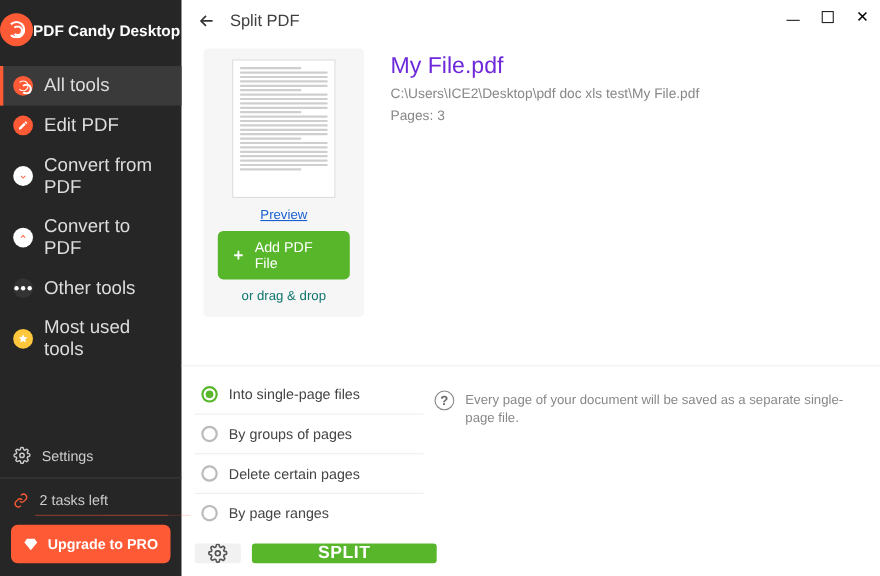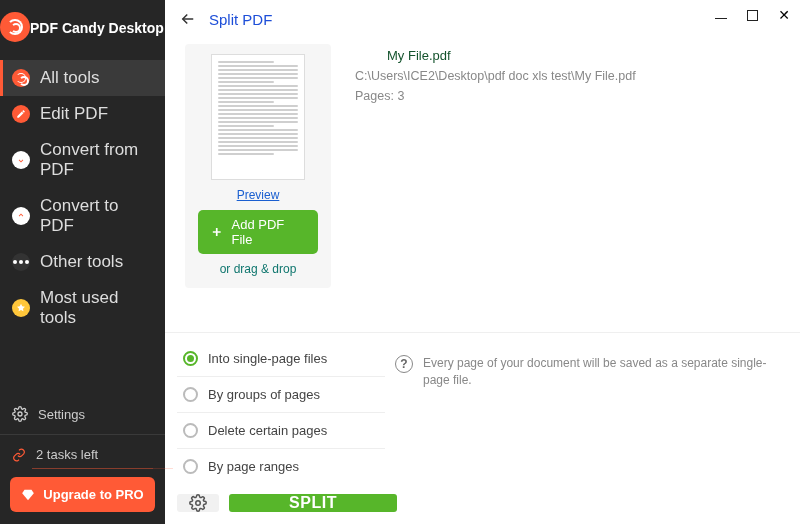--- a/index.html
+++ b/index.html
@@ -30,39 +30,39 @@
   .divider{height:1px;background:#3a3a3a;margin:2px 0;}
   .tasks-row{display:flex;align-items:center;gap:10px;padding:10px 12px;font-size:13px;color:#ccc;}
   .link-icon{width:14px;height:14px;color:#ff5a36;}
   .tasks-underline{height:1px;background:#ff5a36;opacity:.45;margin:-4px 12px 8px 32px;position:relative;}
   .tasks-underline::after{content:"";position:absolute;left:60px;right:-20px;height:1px;background:#ff5a36;opacity:.45;}
   .upgrade-btn{margin:2px 10px 0 10px;background:#ff5a36;color:#fff;border-radius:6px;padding:10px 0;text-align:center;font-size:13px;font-weight:600;display:flex;align-items:center;justify-content:center;gap:8px;cursor:pointer;}
   
   .main { flex:1; height:100%; display:flex; flex-direction:column; position:relative; }
   .titlebar{ display:flex; align-items:center; padding: 10px 14px; gap:12px;}
   .back-arrow{cursor:pointer;width:18px;height:18px;}
-  .title-text{font-size:15px;color:#1d4ed8;}
+  .title-text{font-size:15px;color:#404040;}
   .win-controls{position:absolute;top:8px;right:10px;display:flex;gap:20px;align-items:center;}
   .win-controls span{cursor:pointer;font-size:14px;line-height:1;}
   .win-min{display:inline-block;width:12px;height:12px;position:relative;}
   .win-min::after{content:"";position:absolute;bottom:2px;left:0;right:0;height:1.5px;background:#222;}
   .win-max{display:inline-block;width:11px;height:11px;border:1.5px solid #222;}
   .win-close{font-size:18px;font-weight:300;}
   
   .content-top{display:flex;padding: 6px 20px 0 20px; gap:24px;}
   .file-card{width:146px;background:#f6f6f6;border-radius:4px;padding:10px 10px 12px 10px;display:flex;flex-direction:column;align-items:center;}
   .thumb{width:94px;height:126px;background:#fff;border:1px solid #ddd;padding:6px;display:flex;flex-direction:column;gap:2px;}
   .thumb .line{height:2px;background:#cfcfcf;border-radius:1px;}
   .thumb .line.short{width:70%;}
   .preview-link{color:#1a5fd0;text-decoration:underline;font-size:12px;margin-top:8px;cursor:pointer;}
   .add-btn{margin-top:8px;background:#57b62a;color:#fff;border-radius:5px;padding:7px 12px;font-size:13px;display:flex;align-items:center;gap:8px;cursor:pointer;width:120px;justify-content:center;}
   .drag-text{font-size:12px;color:#0f766e;margin-top:8px;}
   
   .file-meta{padding-top:4px;}
-  .file-name{font-size:13px;color:#14532d;margin-bottom:6px;margin-left:32px;}
+  .file-name{font-size:21px;color:#6d28d9;margin-bottom:6px;}
   .file-path{font-size:12.5px;color:#888;margin-bottom:6px;}
   .file-pages{font-size:12.5px;color:#888;}
   
   .options-area{margin-top:auto;}
   .option-grid{display:flex;border-top:1px solid #efefef;align-items:flex-start;padding:8px 0 0 0;}
   .option-col{width:220px;padding:0 0 0 12px;text-align:right;}
   .opt-row{display:flex;align-items:center;gap:10px;padding:10px 6px;border-bottom:1px solid #eee;font-size:13px;color:#444;cursor:pointer;}
   .opt-row:last-child{border-bottom:none;}
   .radio{width:15px;height:15px;border-radius:50%;border:2px solid #bbb;flex-shrink:0;position:relative;}
   .radio.checked{border-color:#57b62a;}

